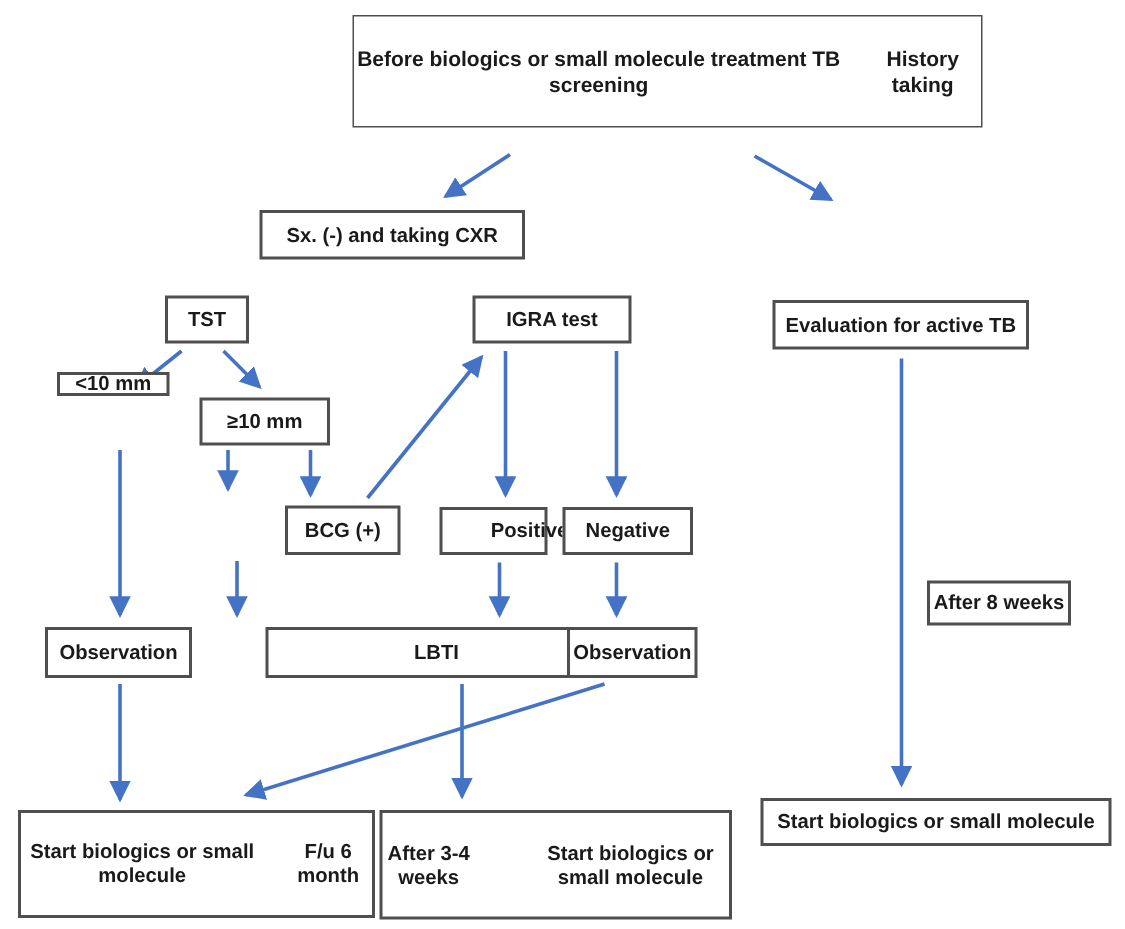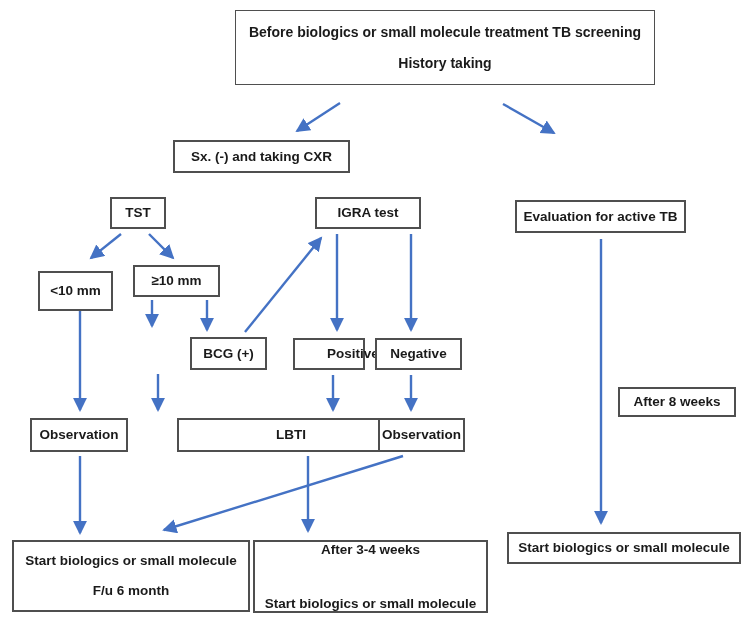--- a/index.html
+++ b/index.html
@@ -15,21 +15,21 @@
     background: #ffffff;
     overflow: hidden;
   }
   .node {
     position: absolute;
     box-sizing: border-box;
     border: 2px solid #4f4f4f;
     background: #ffffff;
     color: #1a1a1a;
     display: flex;
-    flex-direction: column;
+    flex-direction: row;
     align-items: center;
     justify-content: center;
     text-align: center;
     font-size: 13.5px;
     font-weight: 700;
     line-height: 1.15;
     z-index: 2;
   }
   .node.two-line { gap: 14px; }
   .node.thin { border-width: 1.5px; }
@@ -87,31 +87,31 @@
 
   <div class="node" style="left:173px; top:140px; width:177px; height:33px;">Sx. (-) and taking CXR</div>
 
 
   <div class="node" style="left:110px; top:197px; width:56px; height:32px;">TST</div>
 
   <div class="node" style="left:315px; top:197px; width:106px; height:32px;">IGRA test</div>
 
   <div class="node" style="left:515px; top:200px; width:171px; height:33px;">Evaluation for active TB</div>
 
-  <div class="node" style="left:38px; top:271px; width:75px; height:40px;">&lt;10 mm</div>
+  <div class="node" style="left:38px; top:248px; width:75px; height:16px;">&lt;10 mm</div>
 
   <div class="node" style="left:133px; top:265px; width:87px; height:32px;">≥10 mm</div>
 
   <div class="node" style="left:190px; top:337px; width:77px; height:33px;">BCG (+)</div>
 
   <div class="node" style="left:293px; top:338px; width:72px; height:32px;padding-left:48px;">Positive</div>
 
   <div class="node" style="left:375px; top:338px; width:87px; height:32px;">Negative</div>
 
-  <div class="node" style="left:618px; top:387px; width:118px; height:30px;text-align:right;">After 8 weeks</div>
+  <div class="node" style="left:618px; top:387px; width:96px; height:30px;text-align:right;">After 8 weeks</div>
 
   <div class="node" style="left:30px; top:418px; width:98px; height:34px;">Observation</div>
 
   <div class="node" style="left:137px; top:418px; width:228px; height:34px;margin-left:40px;">LBTI</div>
 
   <div class="node" style="left:378px; top:418px; width:87px; height:34px;">Observation</div>
 
   <div class="node two-line" style="left:12px; top:540px; width:238px; height:72px;">
     <span>Start biologics or small molecule</span>
     <span>F/u 6 month</span>

